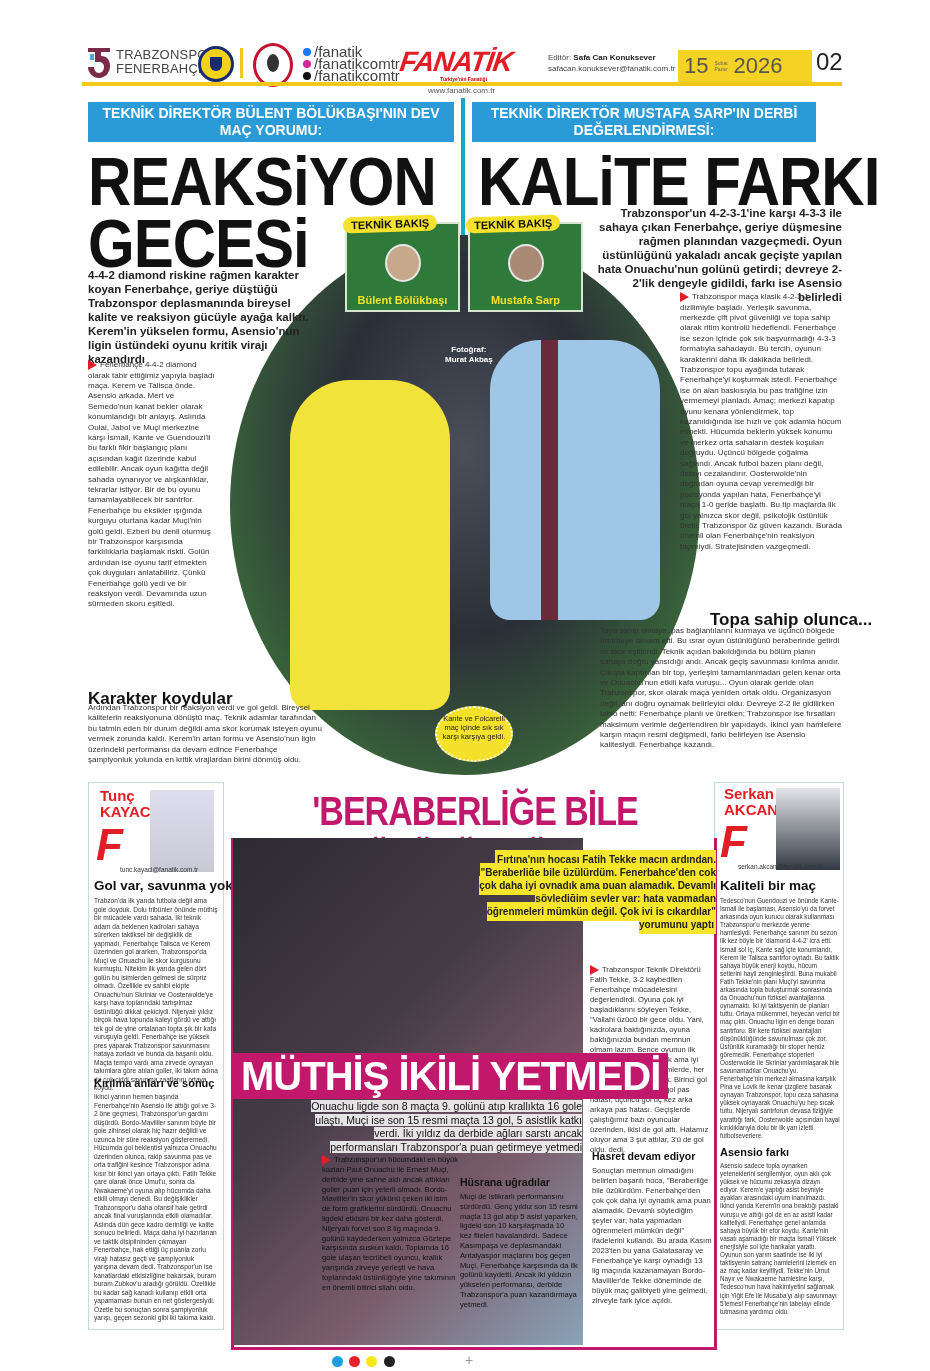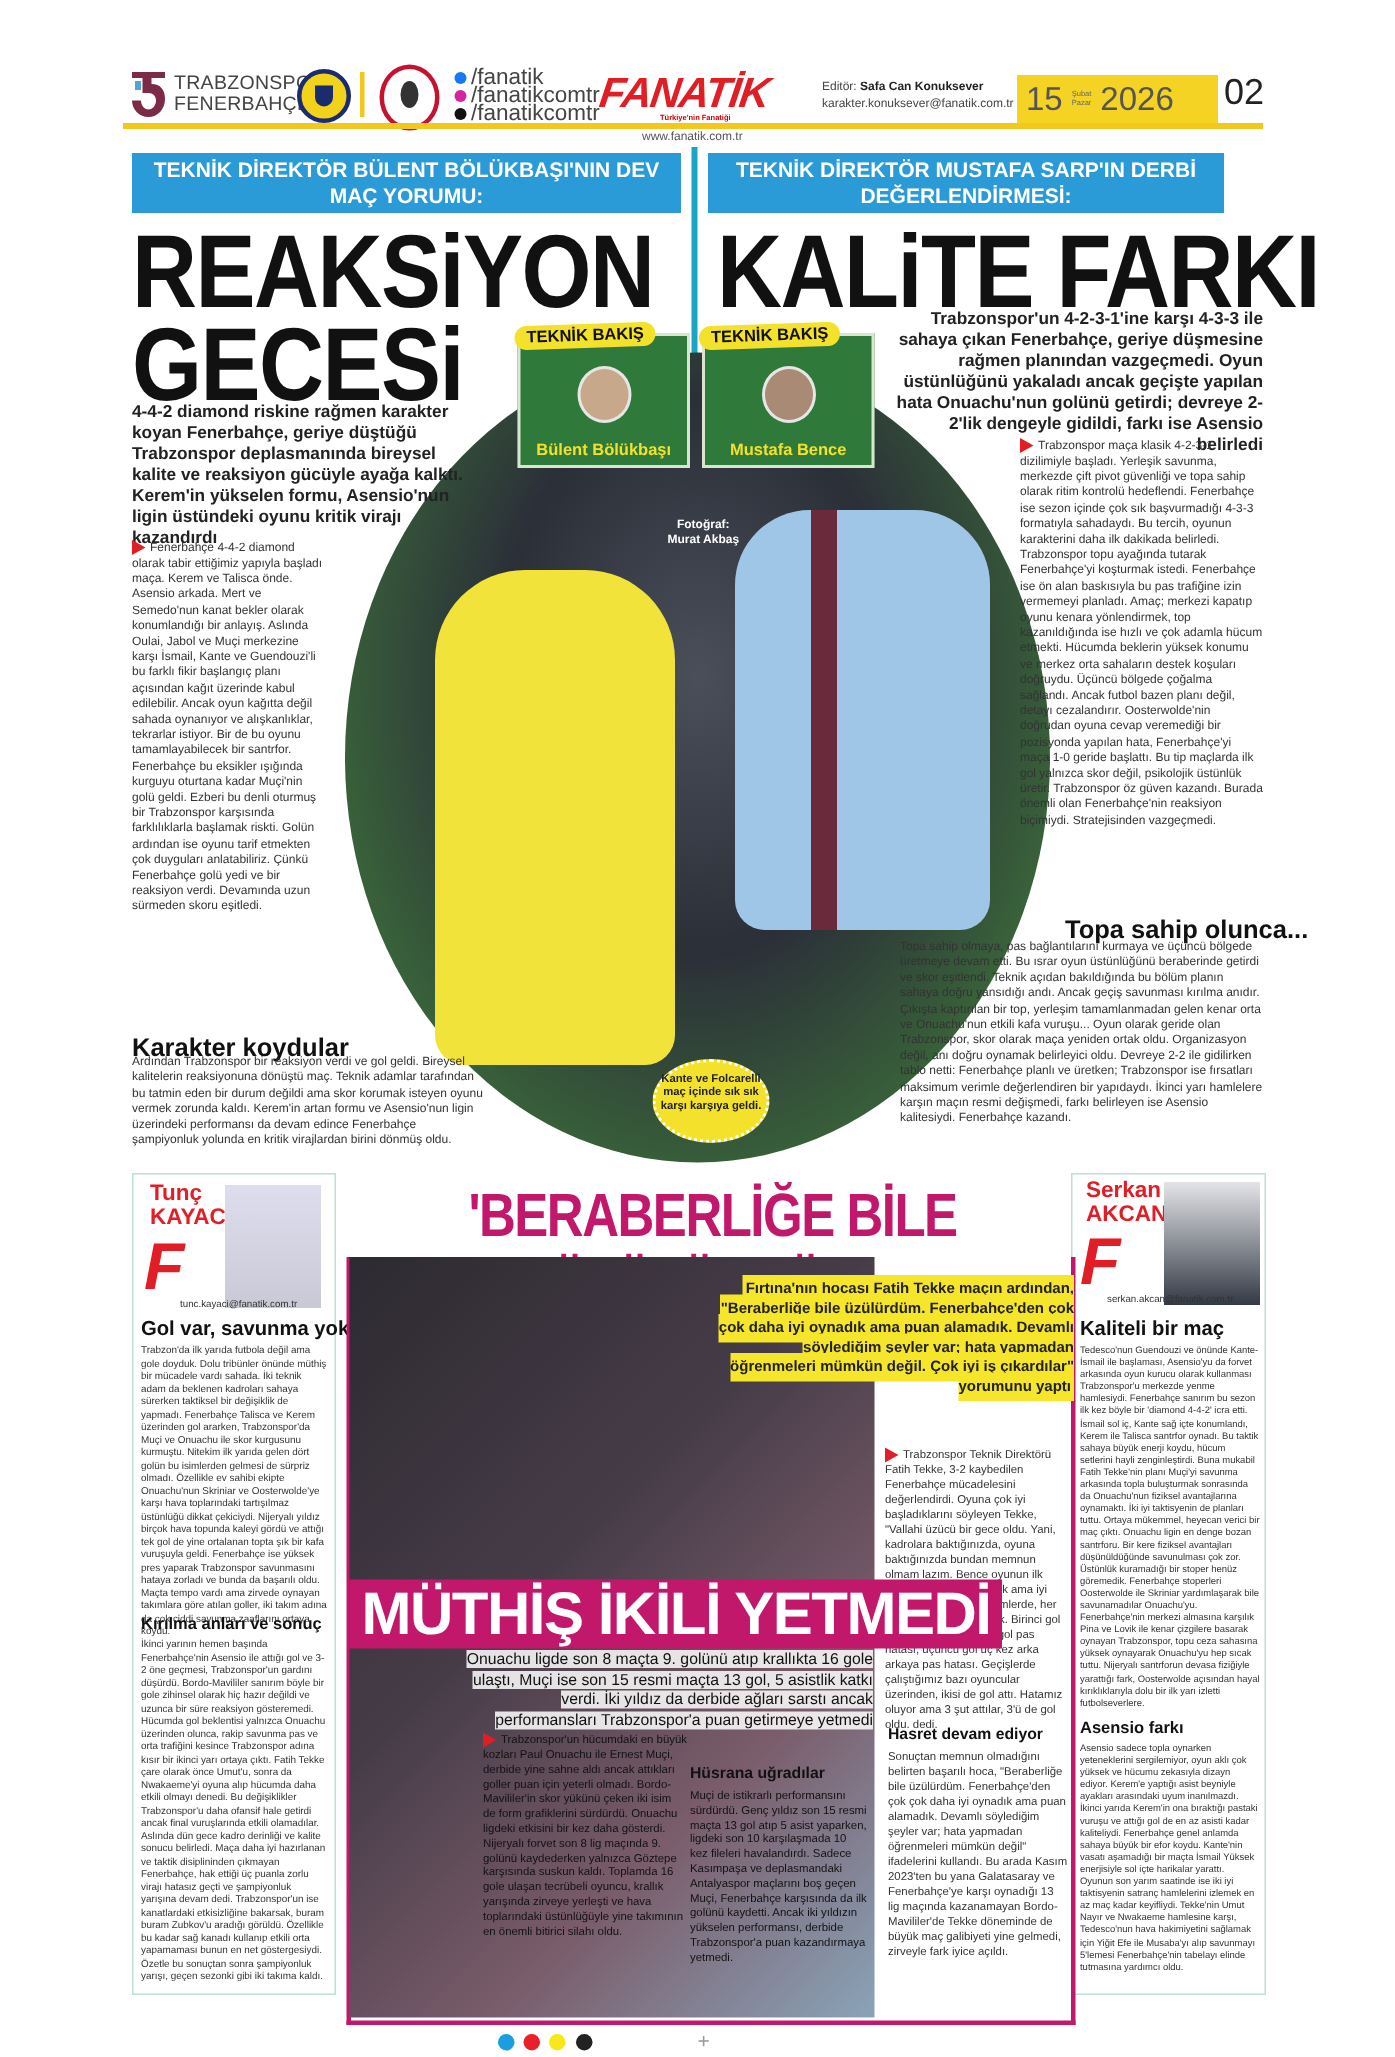--- a/index.html
+++ b/index.html
@@ -33,21 +33,21 @@
 .body{font-size:8px;line-height:10.4px;color:#333}
 .sub{font-weight:bold;font-size:17px;color:#111}
 .photo-main{left:230px;top:235px;width:470px;height:540px;border-radius:50%;background:radial-gradient(ellipse at 50% 40%,#4a4f5a 0%,#2b2f38 40%,#3b6b3a 80%,#3f7e3b 100%);overflow:hidden}
 .player-y{left:290px;top:380px;width:160px;height:330px;background:#f2e33a;border-radius:60px 60px 20px 20px}
 .player-b{left:490px;top:340px;width:170px;height:280px;background:linear-gradient(90deg,#9fc6e6 0%,#9fc6e6 30%,#6b2a3b 30%,#6b2a3b 40%,#9fc6e6 40%);border-radius:50px 50px 20px 20px}
 .tb-card{top:222px;width:115px;height:90px;background:#2f7a3a;border:2px solid #d8e6d0}
 .tb-tag{position:absolute;left:-4px;top:-8px;background:#f3e12b;font-size:11px;font-weight:900;color:#111;padding:2px 8px;border-radius:10px;transform:rotate(-2deg)}
 .tb-face{position:absolute;left:38px;top:20px;width:36px;height:38px;border-radius:50%;background:#c8a88a;border:2px solid #e6e6e6}
 .tb-name{position:absolute;left:0;bottom:4px;width:100%;text-align:center;font-size:11px;font-weight:900;color:#f3e12b}
 .caption-photo{left:445px;top:345px;font-size:8px;color:#fff;font-weight:bold;text-align:center;line-height:10px}
-.kante-bubble{left:435px;top:706px;width:78px;height:56px;border-radius:50%;background:#f3e12b;border:2px dotted #fff;font-size:7.5px;line-height:9px;text-align:center;font-weight:bold;color:#222;padding-top:6px}
+.kante-bubble{left:435px;top:706px;width:78px;height:56px;border-radius:50%;background:#f3e12b;border:2px dotted #fff;font-size:7.5px;line-height:9px;text-align:center;font-weight:normal;color:#222;padding-top:6px}
 .col-box{border:1.5px solid #bfe0d0}
 .col-name{color:#e11d25;font-weight:900;font-size:15px;line-height:16px}
 .col-pic{width:64px;height:82px;background:linear-gradient(#dde,#c9c9d6)}
 .flogo{font-size:44px;font-weight:900;font-style:italic;color:#e11d25;line-height:40px}
 .col-email{font-size:6.5px;color:#333}
 .col-title{font-weight:bold;font-size:13.5px;color:#111}
 .pink-title{left:232px;top:788px;width:486px;font-size:34px;font-weight:900;color:#c2186b;text-align:center;letter-spacing:-1px;transform:scaleY(1.2);transform-origin:top}
 .pink-frame{left:231px;top:838px;width:486px;height:512px;border:3px solid #c2186b;border-top:none}
 .photo2{left:233px;top:838px;width:350px;height:507px;background:linear-gradient(135deg,#2d2a30 0%,#463c48 40%,#7a5c6a 70%,#8aa3b8 100%)}
 .quote-y{left:478px;top:853px;width:238px;font-weight:bold;font-size:10px;line-height:13px;text-align:right}
@@ -84,21 +84,21 @@
   <div>
       <span class="s-ic" style="background:#111"></span>
       <span>/fanatikcomtr</span>
     </div>
 </div>
 <div class="abs brand">FANATİK</div>
 <div class="abs tagline">Türkiye'nin Fanatiği</div>
 <div class="abs web">www.fanatik.com.tr</div>
 <div class="abs editor">
   <div><span>Editör:</span> <b>Safa Can Konuksever</b></div>
-  <div>karakter.konuksever@fanatik.com.tr</div>
+  <div>safacan.konuksever@fanatik.com.tr</div>
 </div>
 <div class="abs datebox">
   <span class="dnum">15</span>
   <span class="dsmall"><span>Şubat</span><br><span>Pazar</span></span>
   <span class="dyear">2026</span>
 </div>
 <div class="abs pagenum">02</div>
 <div class="abs hdr-line"></div>
 
 <div class="abs vline"></div>
@@ -118,21 +118,21 @@
 <div class="abs kante-bubble">Kante ve Folcarelli maç içinde sık sık karşı karşıya geldi.</div>
 
 <div class="abs tb-card" style="left:345px">
   <div class="tb-tag">TEKNİK BAKIŞ</div>
   <div class="tb-face"></div>
   <div class="tb-name">Bülent Bölükbaşı</div>
 </div>
 <div class="abs tb-card" style="left:468px">
   <div class="tb-tag">TEKNİK BAKIŞ</div>
   <div class="tb-face" style="background:#a98a74"></div>
-  <div class="tb-name">Mustafa Bence</div>
+  <div class="tb-name">Mustafa Sarp</div>
 </div>
 
 <div class="abs lead" style="left:88px;top:268px;width:228px">4-4-2 diamond riskine rağmen karakter koyan Fenerbahçe, geriye düştüğü Trabzonspor deplasmanında bireysel kalite ve reaksiyon gücüyle ayağa kalktı. Kerem'in yükselen formu, Asensio'nun ligin üstündeki oyunu kritik virajı kazandırdı</div>
 <div class="abs body" style="left:88px;top:360px;width:130px"><span class="bullet"></span><span>Fenerbahçe 4-4-2 diamond olarak tabir ettiğimiz yapıyla başladı maça. Kerem ve Talisca önde. Asensio arkada. Mert ve Semedo'nun kanat bekler olarak konumlandığı bir anlayış. Aslında Oulai, Jabol ve Muçi merkezine karşı İsmail, Kante ve Guendouzi'li bu farklı fikir başlangıç planı açısından kağıt üzerinde kabul edilebilir. Ancak oyun kağıtta değil sahada oynanıyor ve alışkanlıklar, tekrarlar istiyor. Bir de bu oyunu tamamlayabilecek bir santrfor. Fenerbahçe bu eksikler ışığında kurguyu oturtana kadar Muçi'nin golü geldi. Ezberi bu denli oturmuş bir Trabzonspor karşısında farklılıklarla başlamak riskti. Golün ardından ise oyunu tarif etmekten çok duyguları anlatabiliriz. Çünkü Fenerbahçe golü yedi ve bir reaksiyon verdi. Devamında uzun sürmeden skoru eşitledi.</span></div>
 <div class="abs sub" style="left:88px;top:689px">Karakter koydular</div>
 <div class="abs body" style="left:88px;top:703px;width:235px">Ardından Trabzonspor bir reaksiyon verdi ve gol geldi. Bireysel kalitelerin reaksiyonuna dönüştü maç. Teknik adamlar tarafından bu tatmin eden bir durum değildi ama skor korumak isteyen oyunu vermek zorunda kaldı. Kerem'in artan formu ve Asensio'nun ligin üzerindeki performansı da devam edince Fenerbahçe şampiyonluk yolunda en kritik virajlardan birini dönmüş oldu.</div>
 
 <div class="abs lead" style="left:592px;top:206px;width:250px;text-align:right">Trabzonspor'un 4-2-3-1'ine karşı 4-3-3 ile sahaya çıkan Fenerbahçe, geriye düşmesine rağmen planından vazgeçmedi. Oyun üstünlüğünü yakaladı ancak geçişte yapılan hata Onuachu'nun golünü getirdi; devreye 2-2'lik dengeyle gidildi, farkı ise Asensio belirledi</div>
 <div class="abs body" style="left:680px;top:292px;width:162px"><span class="bullet"></span><span>Trabzonspor maça klasik 4-2-3-1 dizilimiyle başladı. Yerleşik savunma, merkezde çift pivot güvenliği ve topa sahip olarak ritim kontrolü hedeflendi. Fenerbahçe ise sezon içinde çok sık başvurmadığı 4-3-3 formatıyla sahadaydı. Bu tercih, oyunun karakterini daha ilk dakikada belirledi. Trabzonspor topu ayağında tutarak Fenerbahçe'yi koşturmak istedi. Fenerbahçe ise ön alan baskısıyla bu pas trafiğine izin vermemeyi planladı. Amaç; merkezi kapatıp oyunu kenara yönlendirmek, top kazanıldığında ise hızlı ve çok adamla hücum etmekti. Hücumda beklerin yüksek konumu ve merkez orta sahaların destek koşuları doğruydu. Üçüncü bölgede çoğalma sağlandı. Ancak futbol bazen planı değil, detayı cezalandırır. Oosterwolde'nin doğrudan oyuna cevap veremediği bir pozisyonda yapılan hata, Fenerbahçe'yi maça 1-0 geride başlattı. Bu tip maçlarda ilk gol yalnızca skor değil, psikolojik üstünlük üretir. Trabzonspor öz güven kazandı. Burada önemli olan Fenerbahçe'nin reaksiyon biçimiydi. Stratejisinden vazgeçmedi.</span></div>
 <div class="abs sub" style="left:710px;top:610px">Topa sahip olunca...</div>

